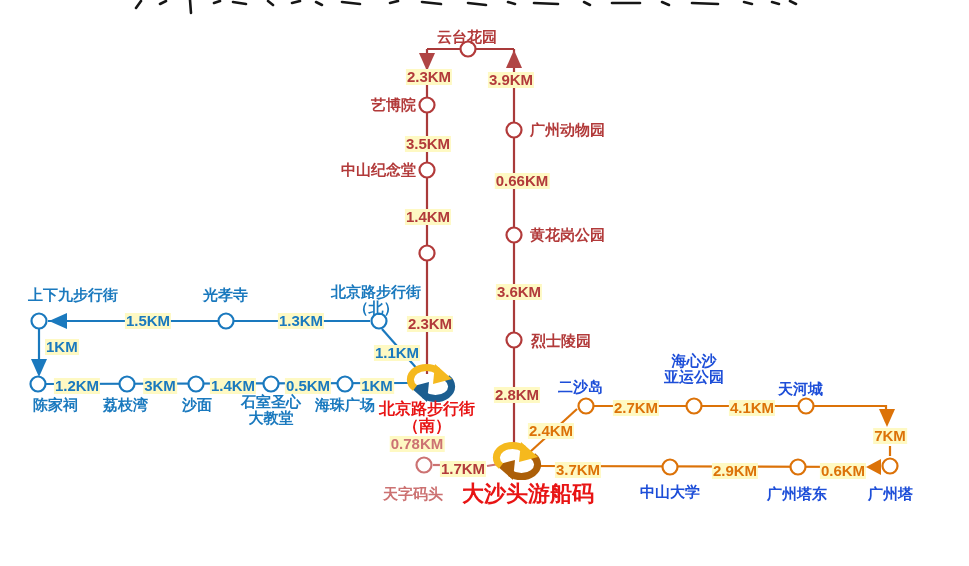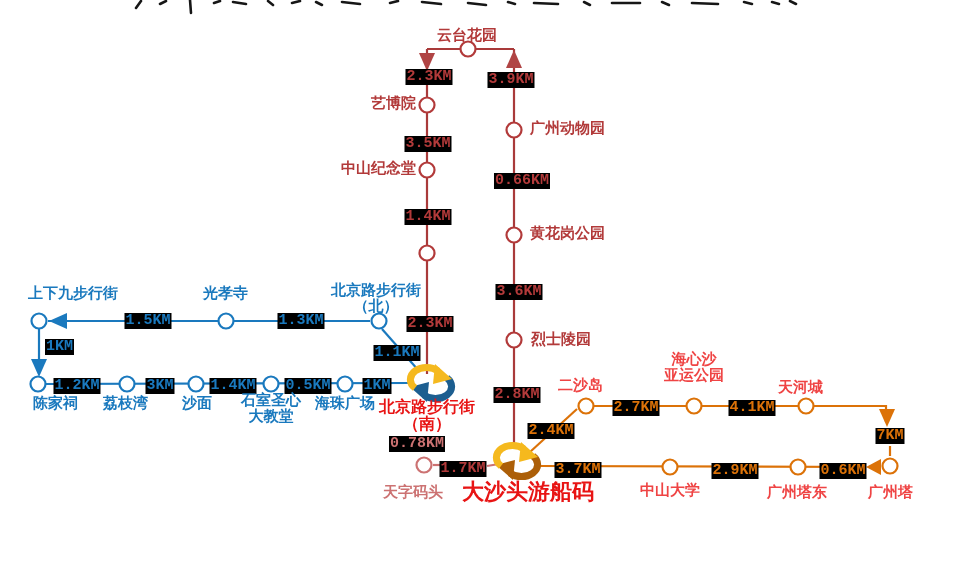--- a/index.html
+++ b/index.html
@@ -1,27 +1,27 @@
 <!DOCTYPE html>
 <html><head>
 <meta charset="utf-8">
 <style>
   html,body{margin:0;padding:0;background:#fff;}
   .canvas{position:relative;width:969px;height:566px;background:#ffffff;overflow:hidden;
-          font-family:Liberation Mono, monospace;}
+          font-family:Liberation Sans, sans-serif;}
   svg.layer{position:absolute;left:0;top:0;}
   .lbl{position:absolute;font-weight:bold;font-size:15px;line-height:16px;white-space:nowrap;}
   .ctr{transform:translateX(-50%);text-align:center;}
   .rt{text-align:right;}
-  .km{background:#000000;padding:0 1px;}
+  .km{background:#fef9c3;padding:0 1px;}
   .red{color:#B23A3A;}
   .redL{color:#CC7272;}
   .redB{color:#E81414;}
   .blue{color:#1A79BE;}
-  .org{color:#ef4444;}
+  .org{color:#1d4ed8;}
   .orgK{color:#DC7208;}
   .fs14{font-size:14px;line-height:15px;}
   .fs16{font-size:16px;line-height:17px;}
   .fs17{font-size:22px;line-height:18px;}
 </style>
 </head>
 <body>
 
 <div class="canvas">
 

